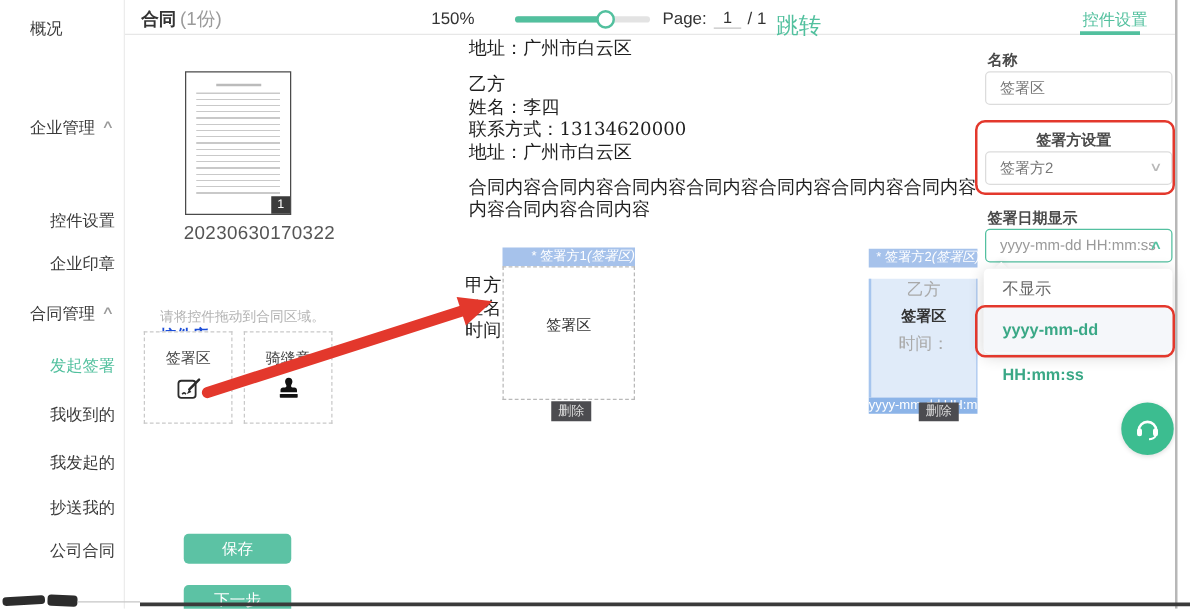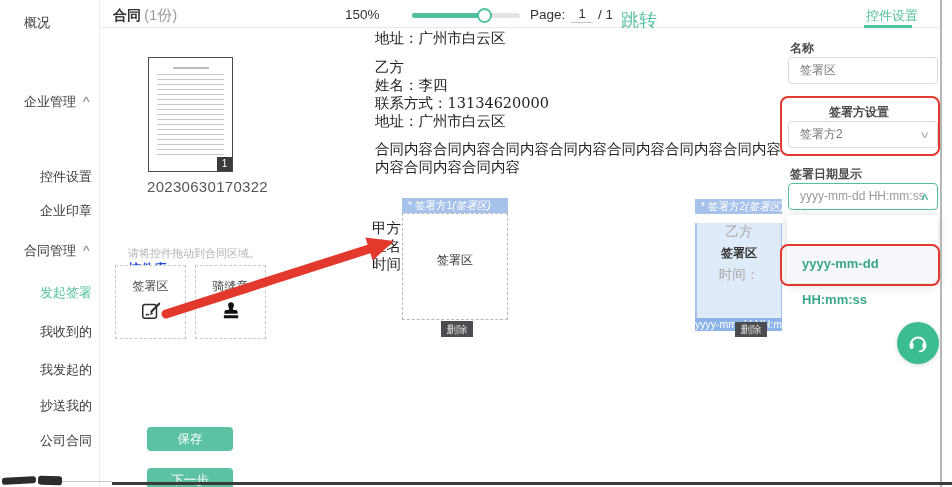--- a/index.html
+++ b/index.html
@@ -43,21 +43,21 @@
   .lib-hint { left:128px; top:246px; font-size:11px; color:#b3b3b3; }
   .ctrl-box { width:71px; height:74px; border:1px dashed #c9c9c9; background:#fff; cursor:grab; }
   .ctrl-box .c-lbl { position:absolute; width:100%; top:12px; text-align:center; font-size:12px; color:#444; }
   .ctrl-box .c-ico { position:absolute; width:100%; top:34px; text-align:center; }
   .btn-green { background:#5cc2a4; color:#fff; font-size:12.5px; border:none; border-radius:4px; width:86px; height:24px; text-align:center; line-height:24px; cursor:pointer; }
 
   
   .doc-line { font-family:"DejaVu Serif","Liberation Serif",serif; font-size:14.5px; color:#1f1f1f; white-space:nowrap; }
 
   
-  .sig-header { height:15px; background:rgba(136,173,228,.75); color:#fff; font-size:10.5px; line-height:15px; padding-left:6px; white-space:nowrap; overflow:hidden; }
+  .sig-header { height:15px; background:rgba(136,173,228,.75); color:#fff; font-size:10.5px; line-height:15px; padding-left:6px; white-space:nowrap; overflow:hidden;text-align:right; }
   .sig-header .sfx { font-style:italic; }
   .sig1-body { border:1px dashed #b9b9b9; background:#fff; }
   .sig1-label { position:absolute; width:100%; top:38px; text-align:center; font-size:12px; color:#333; }
   .del-btn { background:#4c4c50; color:#ddd; font-size:10.5px; text-align:center; line-height:16px; cursor:pointer; }
   .sig2-body { background:rgba(166,197,238,.35); border-left:2px solid #a6c5ee; border-right:2px solid #a6c5ee; text-align:center; }
   .sig2-doc { font-family:"DejaVu Serif","Liberation Serif",serif; color:#a9a9a9; font-size:13.5px; }
   .sig2-label { font-size:12px; font-weight:bold; color:#333; }
   .date-bar { background:#8cb4e8; color:#fff; font-size:10.5px; line-height:13px; text-align:center; white-space:nowrap; overflow:hidden; }
 
   
@@ -204,20 +204,21 @@
   <div class="abs insp-field" style="left:788px; top:57px;">签署区</div>
 
   <div class="abs insp-label" style="left:809px; top:104px;margin-left:20px;">签署方设置</div>
   <div class="abs insp-field" style="left:788px; top:121px;"><span>签署方2</span><span class="chev">∨</span></div>
 
   <div class="abs insp-label" style="left:790px; top:166px;">签署日期显示</div>
   <div class="abs insp-field green" style="left:788px; top:183px;"><span>yyyy-mm-dd HH:mm:ss</span><span class="chev up">∧</span></div>
 
   <div class="abs dd-caret"></div>
   <div class="abs dropdown"></div>
+  <div class="abs dd-opt1">不显示</div>
   <div class="abs dd-opt2">yyyy-mm-dd HH:mm:ss</div>
 
   <div class="abs red-box" style="left:780px; top:96px; width:160px; height:60px;"></div>
   <div class="abs red-box" style="left:780px; top:244px; width:160px; height:42px;"></div>
 
   <div class="abs support-btn">
     <span>
       <svg width="24" height="24" viewBox="0 0 24 24" style="margin:9px auto 0" fill="none" stroke="#fff" stroke-width="2.1">
         <path d="M5 13.5 a7 7 0 0 1 14 0"></path>
         <rect x="3.6" y="11.5" width="4" height="6.4" rx="2" fill="#fff" stroke="none"></rect>

